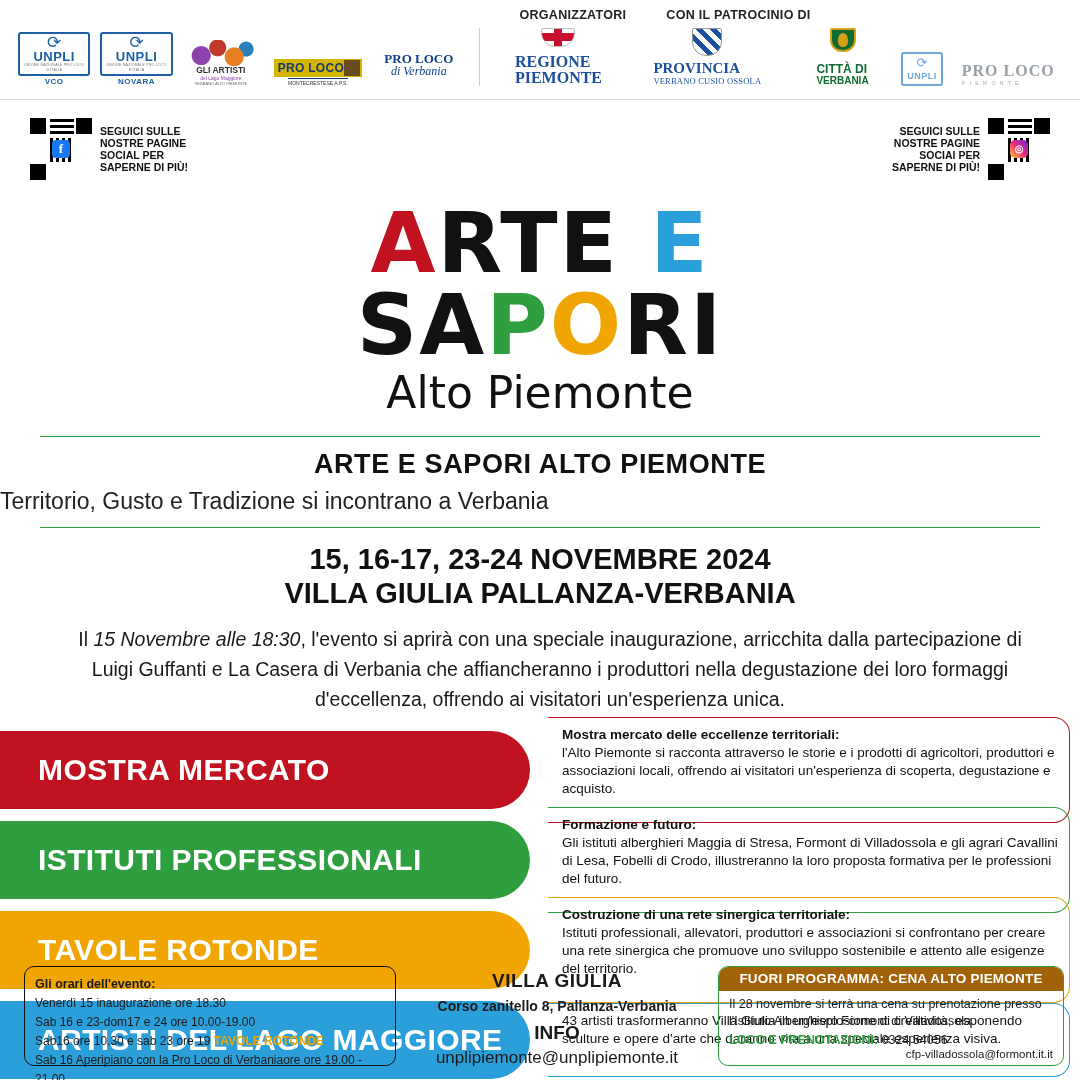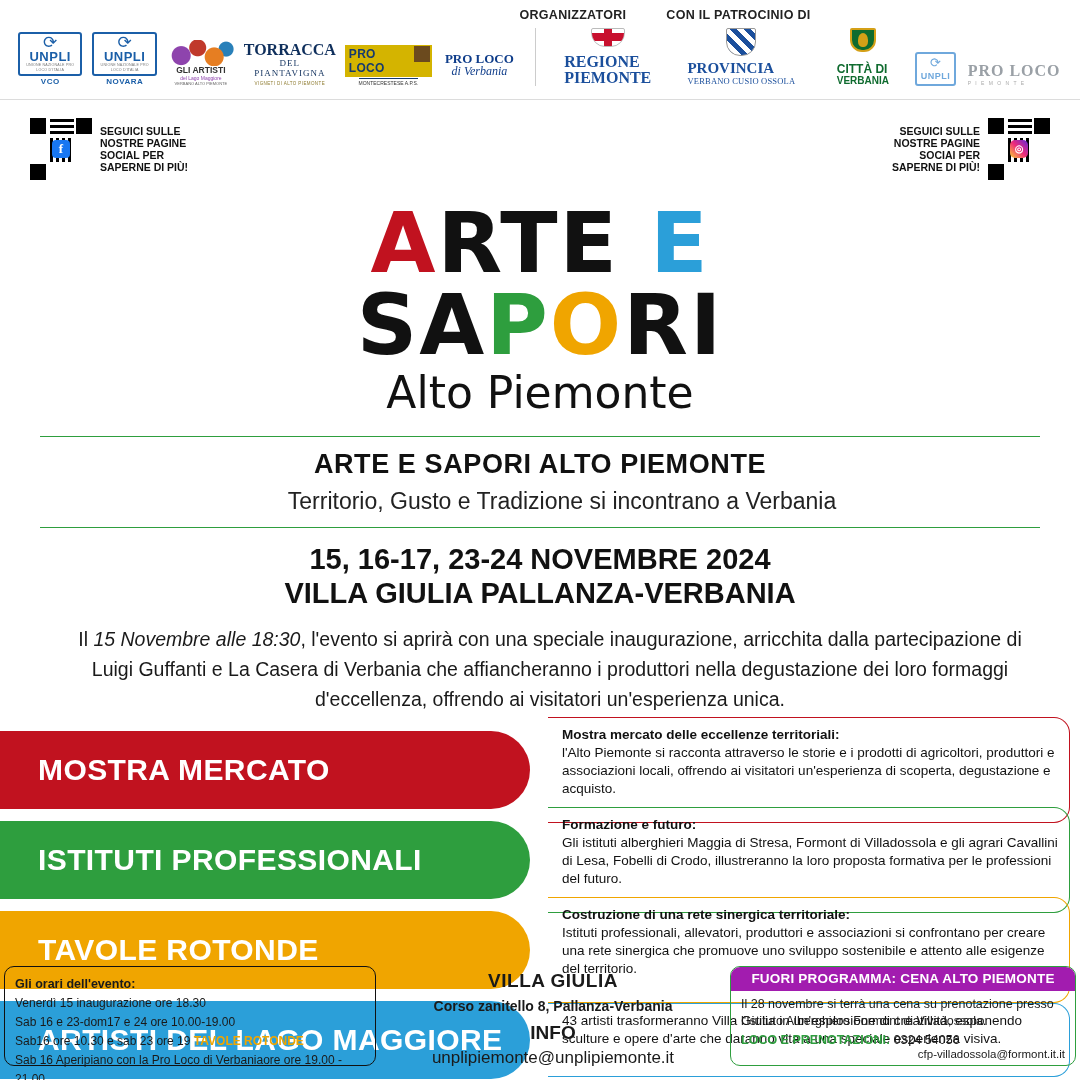--- a/index.html
+++ b/index.html
@@ -296,25 +296,23 @@
   }
   .sub-head {
     text-align: center;
     font-size: 27px;
     font-weight: bold;
     letter-spacing: .6px;
     padding-top: 12px;
     color: #111;
   }
   .sub-sub {
-    text-align: center;
     font-size: 23px;
     color: #222;
     padding: 8px 0 12px;
-    margin-left: 44px;
   }
   .dates {
     text-align: center;
     font-size: 29px;
     font-weight: bold;
     line-height: 34px;
     padding-top: 14px;
     color: #111;
   }
   .intro {
@@ -369,25 +367,25 @@
   .note-title {
     font-size: 13.5px; font-weight: bold; color: #111; line-height: 18px;
   }
   .note-body {
     font-size: 13.5px; color: #111; line-height: 18px;
   }
 
   
   .footer {
     position: absolute;
-    left: 0; right: 0; bottom: 0;
+    left: 8px; right: 0; bottom: 0;
     height: 122px;
     display: flex;
     align-items: flex-start;
-    padding: 8px 4px 0;
+    padding: 8px 16px 0;
   }
   .foot-left {
     width: 372px;
     border: 1px solid #111;
     border-radius: 10px;
     padding: 8px 10px;
     height: 100px;
   }
   .foot-left .h { font-size: 12.5px; font-weight: bold; line-height: 19px; }
   .foot-left .l { font-size: 12px; line-height: 19px; }
@@ -405,21 +403,21 @@
 
   .foot-right {
     width: 346px;
     border: 1px solid #2e9e3e;
     border-radius: 10px;
     padding: 0 0 6px;
     height: 100px;
     overflow: hidden;
   }
   .foot-right .bar {
-    background: #a21caf;
+    background: #a16207;
     color: #fff;
     font-size: 13.5px;
     font-weight: bold;
     text-align: center;
     padding: 4px 0 5px;
     letter-spacing: .2px;
   }
   .foot-right .txt {
     font-size: 12.5px;
     line-height: 17px;
@@ -462,26 +460,20 @@
       <div class="city">NOVARA</div>
     </div>
 
     <div class="logo artisti-logo">
       <div class="artisti-blob"></div>
       <div class="t1">GLI ARTISTI</div>
       <div class="t2">del Lago Maggiore</div>
       <div class="t3">VERBANO ALTO PIEMONTE</div>
     </div>
 
-    <div class="logo torracca-logo">
-      <div class="t1">TORRACCA</div>
-      <div class="t2">DEL PIANTAVIGNA</div>
-      <div class="rule"></div>
-      <div class="t3">VIGNETI DI ALTO PIEMONTE</div>
-    </div>
 
     <div class="logo proloco-mc">
       <div class="bar">
         <span>PRO LOCO</span>
         <span class="house"></span>
       </div>
       <div class="sub">MONTECRESTESE A.P.S.</div>
     </div>
 
     <div class="logo proloco-vb">

